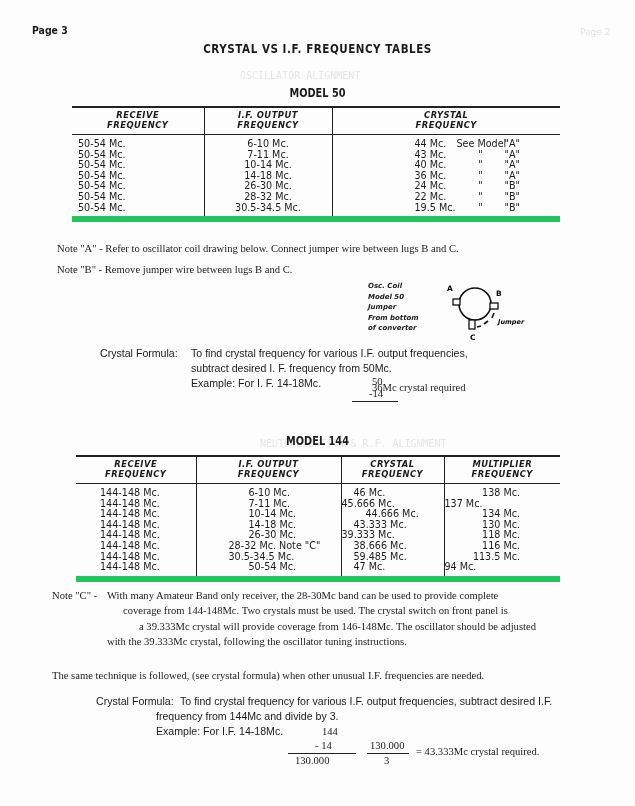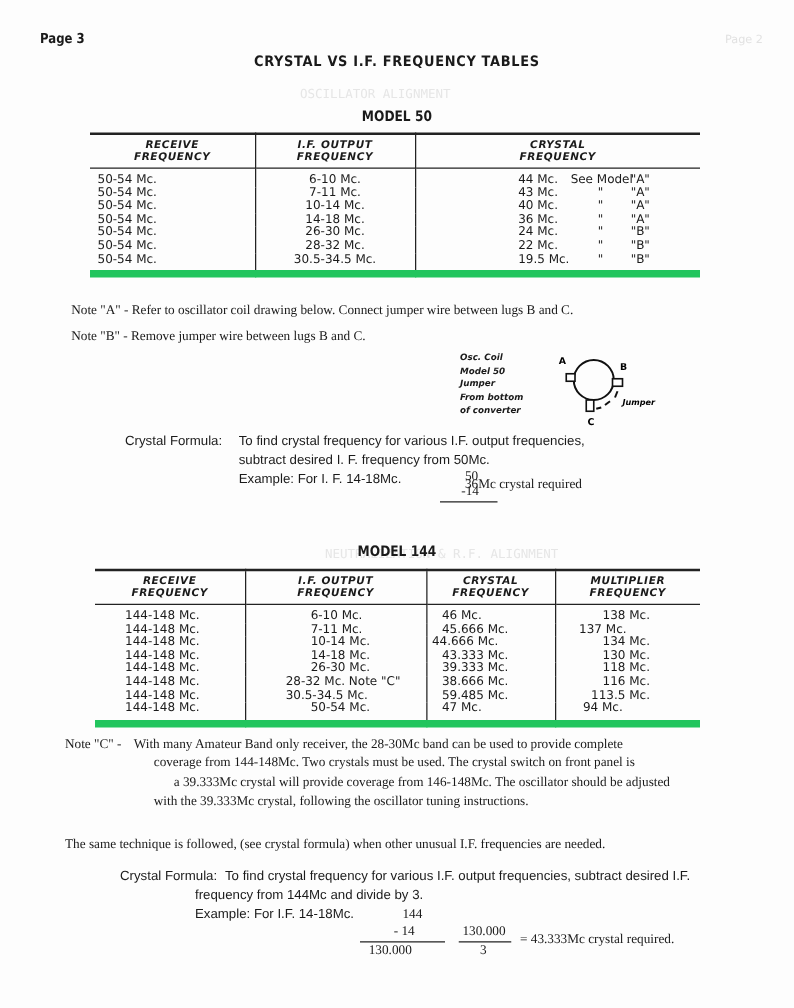--- a/index.html
+++ b/index.html
@@ -152,70 +152,70 @@
   <tbody id="t144body">
       <tr>
         <td class="vr" style="padding-left:24px">144-148 Mc.</td>
         <td class="vr" style="padding-left:52px;white-space:nowrap">6-10 Mc.</td>
         <td class="vr" style="padding-left:12px">46 Mc.</td>
         <td style="text-align:right;padding-right:40px">138 Mc.</td>
       </tr>
       <tr>
         <td class="vr" style="padding-left:24px">144-148 Mc.</td>
         <td class="vr" style="padding-left:52px;white-space:nowrap">7-11 Mc.</td>
-        <td class="vr" style="padding-left:12px">45.666 Mc.</td>
-        <td style="text-align:center;padding-right:40px">137 Mc.</td>
+        <td class="vr" style="">45.666 Mc.</td>
+        <td style="text-align:left;padding-right:40px">137 Mc.</td>
       </tr>
       <tr>
         <td class="vr" style="padding-left:24px">144-148 Mc.</td>
         <td class="vr" style="padding-left:52px;white-space:nowrap">10-14 Mc.</td>
-        <td class="vr" style="padding-left:4px">44.666 Mc.</td>
+        <td class="vr" style="padding-left:24px">44.666 Mc.</td>
         <td style="text-align:right;padding-right:40px">134 Mc.</td>
       </tr>
       <tr>
         <td class="vr" style="padding-left:24px">144-148 Mc.</td>
         <td class="vr" style="padding-left:52px;white-space:nowrap">14-18 Mc.</td>
         <td class="vr" style="padding-left:12px">43.333 Mc.</td>
         <td style="text-align:right;padding-right:40px">130 Mc.</td>
       </tr>
       <tr>
         <td class="vr" style="padding-left:24px">144-148 Mc.</td>
         <td class="vr" style="padding-left:52px;white-space:nowrap">26-30 Mc.</td>
-        <td class="vr" style="padding-left:12px">39.333 Mc.</td>
+        <td class="vr" style="">39.333 Mc.</td>
         <td style="text-align:right;padding-right:40px">118 Mc.</td>
       </tr>
       <tr>
         <td class="vr" style="padding-left:24px">144-148 Mc.</td>
         <td class="vr" style="padding-left:32px;white-space:nowrap">28-32 Mc. Note "C"</td>
         <td class="vr" style="padding-left:12px">38.666 Mc.</td>
         <td style="text-align:right;padding-right:40px">116 Mc.</td>
       </tr>
       <tr>
         <td class="vr" style="padding-left:24px">144-148 Mc.</td>
         <td class="vr" style="padding-left:32px;white-space:nowrap">30.5-34.5 Mc.</td>
         <td class="vr" style="padding-left:12px">59.485 Mc.</td>
         <td style="text-align:right;padding-right:40px">113.5 Mc.</td>
       </tr>
       <tr>
         <td class="vr" style="padding-left:24px">144-148 Mc.</td>
         <td class="vr" style="padding-left:52px;white-space:nowrap">50-54 Mc.</td>
         <td class="vr" style="padding-left:12px">47 Mc.</td>
-        <td style="text-align:center;padding-right:40px">94 Mc.</td>
+        <td style="text-align:left;padding-right:40px">94 Mc.</td>
       </tr>
     </tbody>
 </table>
 
 <div class="abs note" style="left:52px;top:588px;line-height:15.4px;">
   <span>Note "C" -</span>
 </div>
 <div class="abs note" style="left:107px;top:588px;line-height:15.4px;white-space:nowrap;">
   <div>With many Amateur Band only receiver, the 28-30Mc band can be used to provide complete</div>
   <div style="margin-left:16px">coverage from 144-148Mc.  Two crystals must be used.  The crystal switch on front panel is</div>
   <div style="margin-left:32px">a 39.333Mc crystal will provide coverage from 146-148Mc.  The oscillator should be adjusted</div>
-  <div style="margin-left:16px">with the 39.333Mc crystal, following the oscillator tuning instructions.</div>
+  <div style="">with the 39.333Mc crystal, following the oscillator tuning instructions.</div>
 </div>
 
 <div class="abs note" style="left:52px;top:670px;">The same technique is followed, (see crystal formula) when other unusual I.F. frequencies are needed.</div>
 
 <div class="abs formula" style="left:52px;top:694px;">Crystal Formula:</div>
 <div class="abs formula" style="left:136px;top:694px;">To find crystal frequency for various I.F. output frequencies, subtract desired I.F.</div>
 <div class="abs formula" style="left:112px;top:709px;">frequency from 144Mc and divide by 3.</div>
 <div class="abs formula" style="left:112px;top:724px;">Example:  For I.F.  14-18Mc.</div>
 <div class="abs mono-num" style="left:322px;top:726px;">144</div>
 <div class="abs mono-num" style="left:315px;top:740px;">- 14</div>

